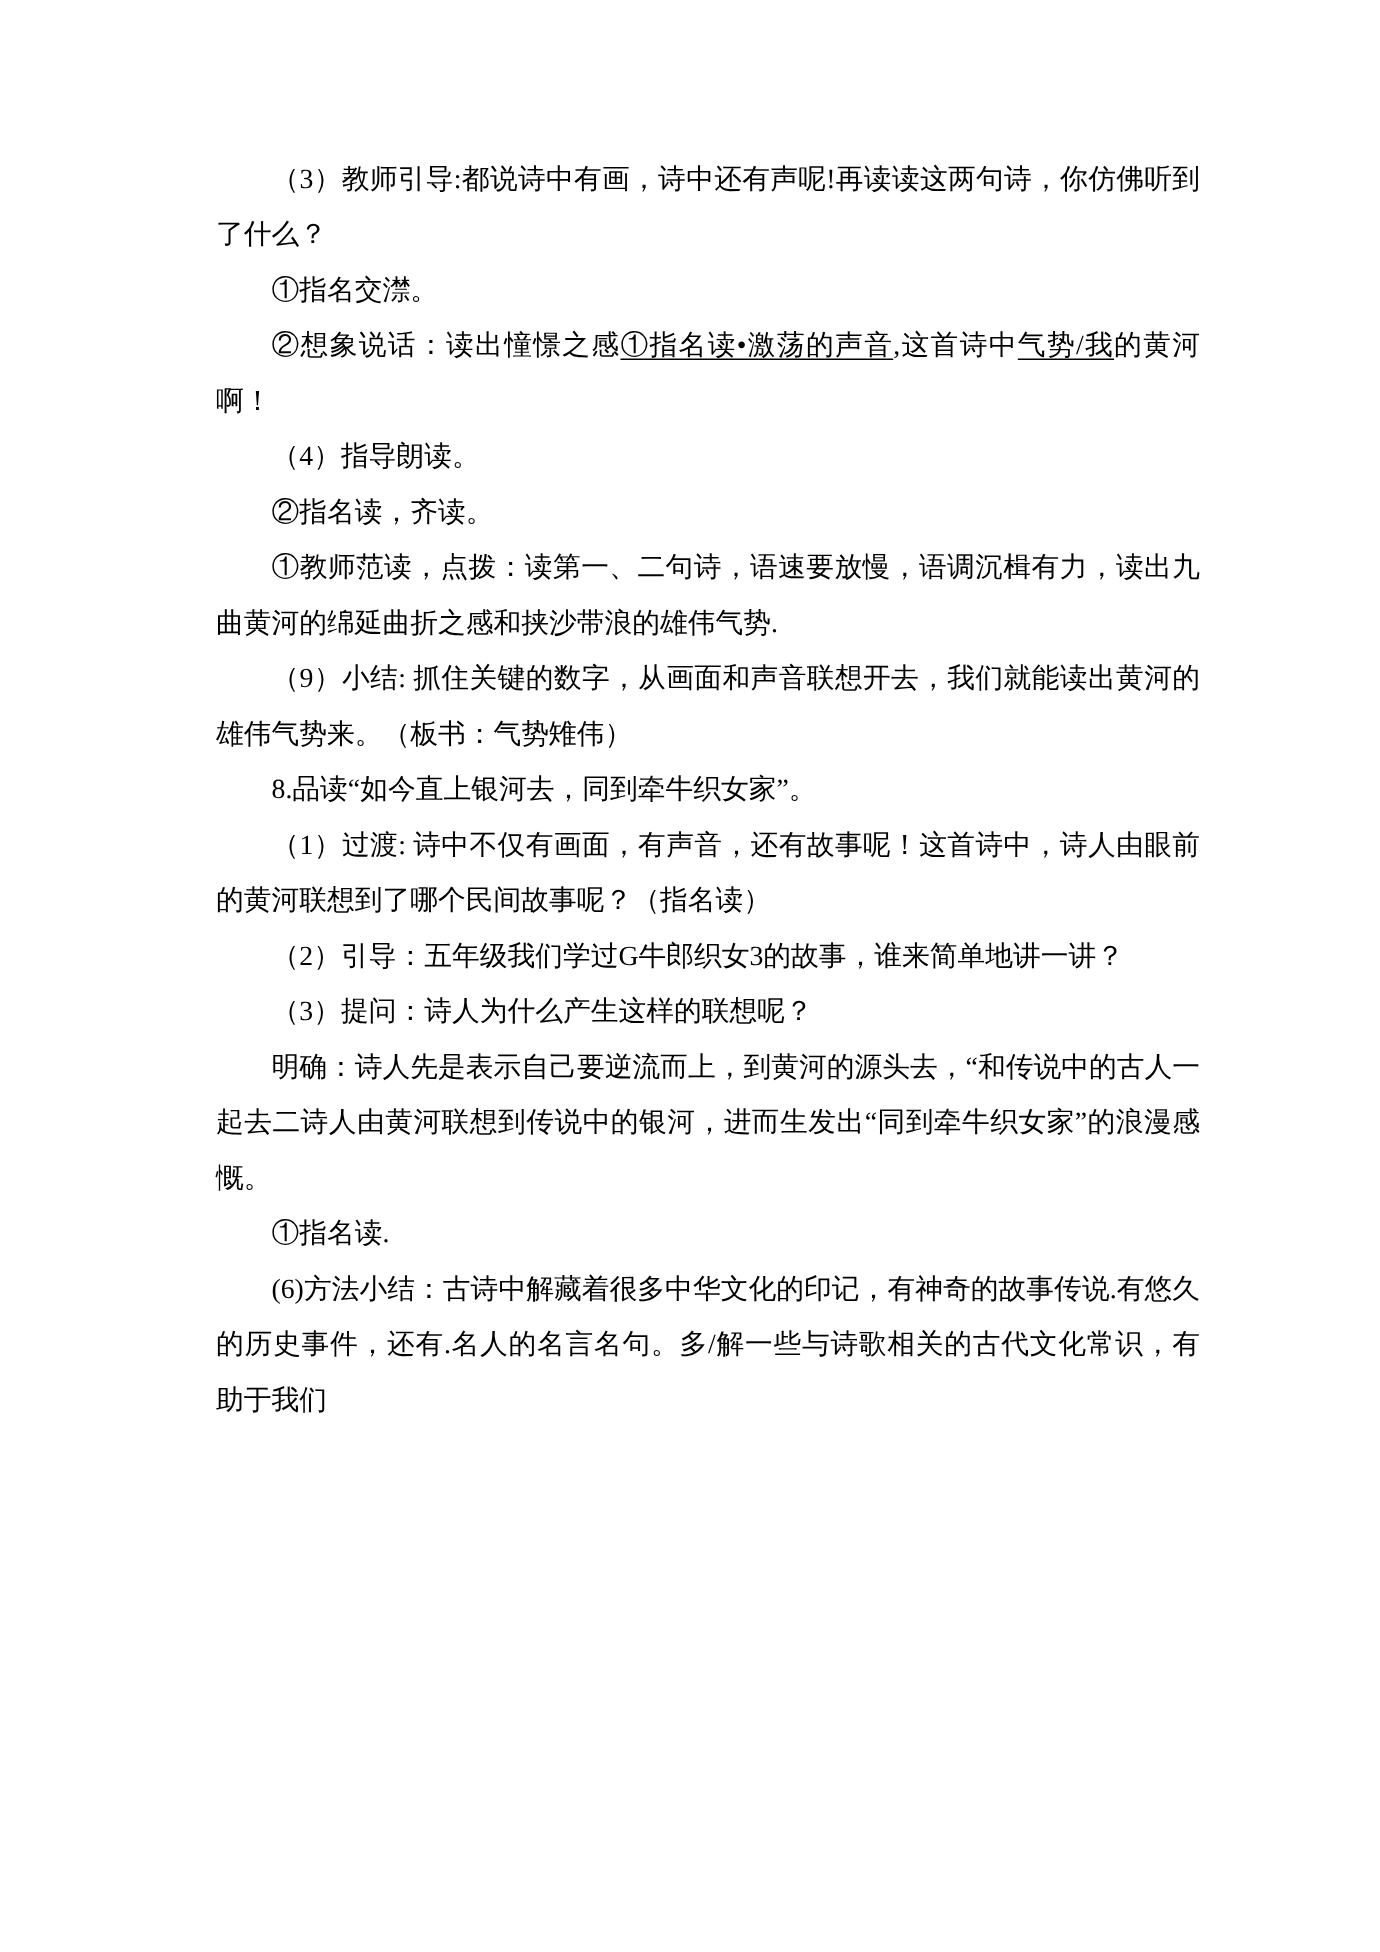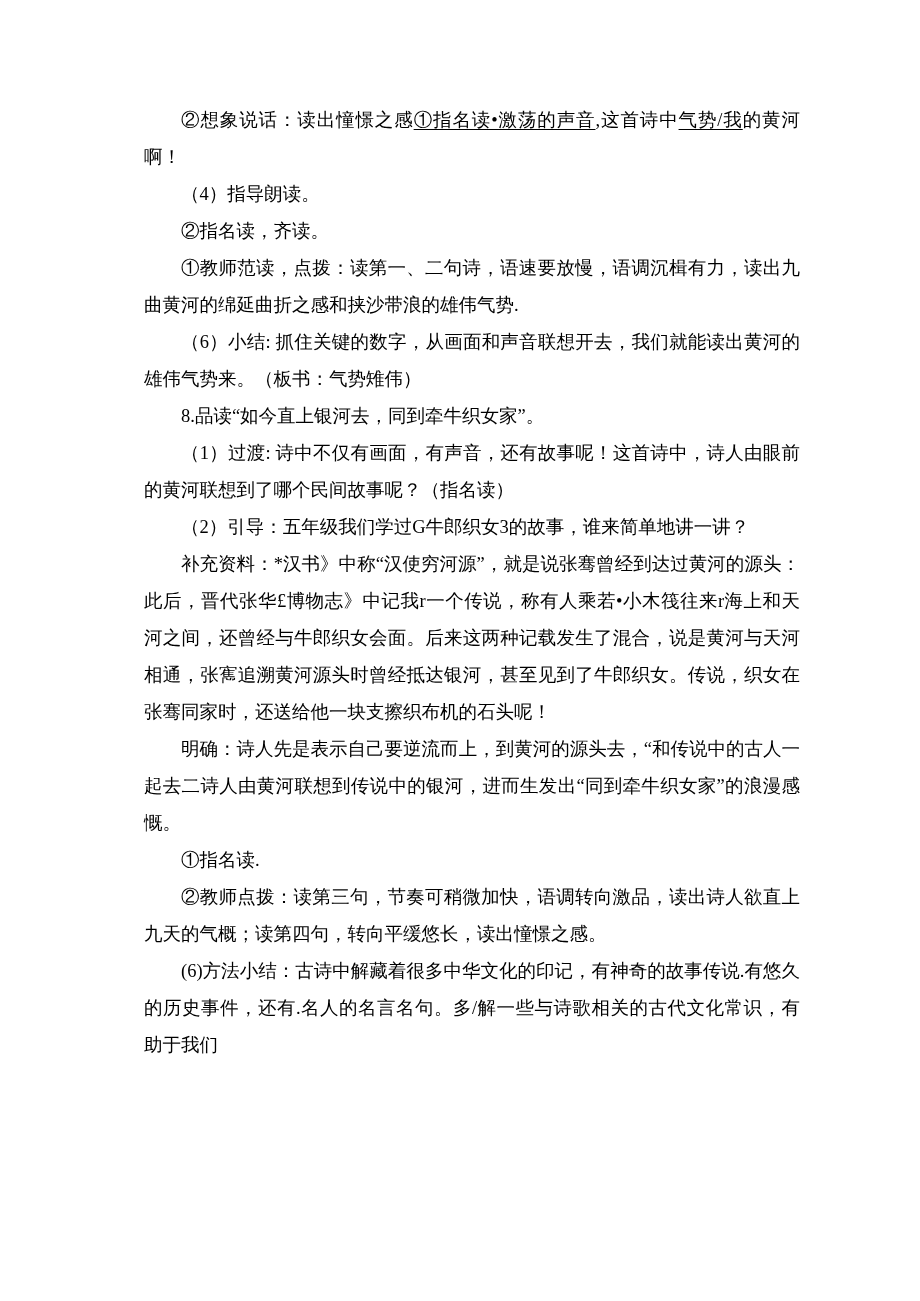--- a/index.html
+++ b/index.html
@@ -28,26 +28,27 @@
   }
   .underline {
     text-decoration: underline;
     text-underline-offset: 3px;
   }
 </style>
 </head>
 <body>
 
 <div class="page">
+  <p class="para">（3）教师引导:都说诗中有画，诗中还有声呢!再读读这两句诗，你仿佛听到了什么？</p>
+  <p class="para">①指名交澿。</p>
   <p class="para"><span>②想象说话：读出憧憬之感</span><span class="underline">①指名读•激荡的声音</span><span>,这首诗中</span><span class="underline">气势/我</span><span>的黄河啊！</span></p>
   <p class="para">（4）指导朗读。</p>
   <p class="para">②指名读，齐读。</p>
   <p class="para">①教师范读，点拨：读第一、二句诗，语速要放慢，语调沉楫有力，读出九曲黄河的绵延曲折之感和挟沙带浪的雄伟气势.</p>
-  <p class="para">（6）小结: 抓住关键的数字，从画面和声音联想开去，我们就能读出黄河的雄伟气势来。（板书：气势雉伟）</p>
+  <p class="para">（9）小结: 抓住关键的数字，从画面和声音联想开去，我们就能读出黄河的雄伟气势来。（板书：气势雉伟）</p>
   <p class="para">8.品读“如今直上银河去，同到牵牛织女家”。</p>
   <p class="para">（1）过渡: 诗中不仅有画面，有声音，还有故事呢！这首诗中，诗人由眼前的黄河联想到了哪个民间故事呢？（指名读）</p>
   <p class="para">（2）引导：五年级我们学过G牛郎织女3的故事，谁来简单地讲一讲？</p>
-  <p class="para">补充资料：*汉书》中称“汉使穷河源”，就是说张骞曾经到达过黄河的源头：此后，晋代张华£博物志》中记我r一个传说，称有人乘若•小木筏往来r海上和天河之间，还曾经与牛郎织女会面。后来这两种记载发生了混合，说是黄河与天河相通，张寯追溯黄河源头时曾经抵达银河，甚至见到了牛郎织女。传说，织女在张骞同家时，还送给他一块支擦织布机的石头呢！</p>
+  <p class="para">（3）提问：诗人为什么产生这样的联想呢？</p>
   <p class="para">明确：诗人先是表示自己要逆流而上，到黄河的源头去，“和传说中的古人一起去二诗人由黄河联想到传说中的银河，进而生发出“同到牵牛织女家”的浪漫感慨。</p>
   <p class="para">①指名读.</p>
-  <p class="para">②教师点拨：读第三句，节奏可稍微加快，语调转向激品，读出诗人欲直上九天的气概；读第四句，转向平缓悠长，读出憧憬之感。</p>
   <p class="para">(6)方法小结：古诗中解藏着很多中华文化的印记，有神奇的故事传说.有悠久的历史事件，还有.名人的名言名句。多/解一些与诗歌相关的古代文化常识，有助于我们</p>
 </div>
 
 </body></html>

